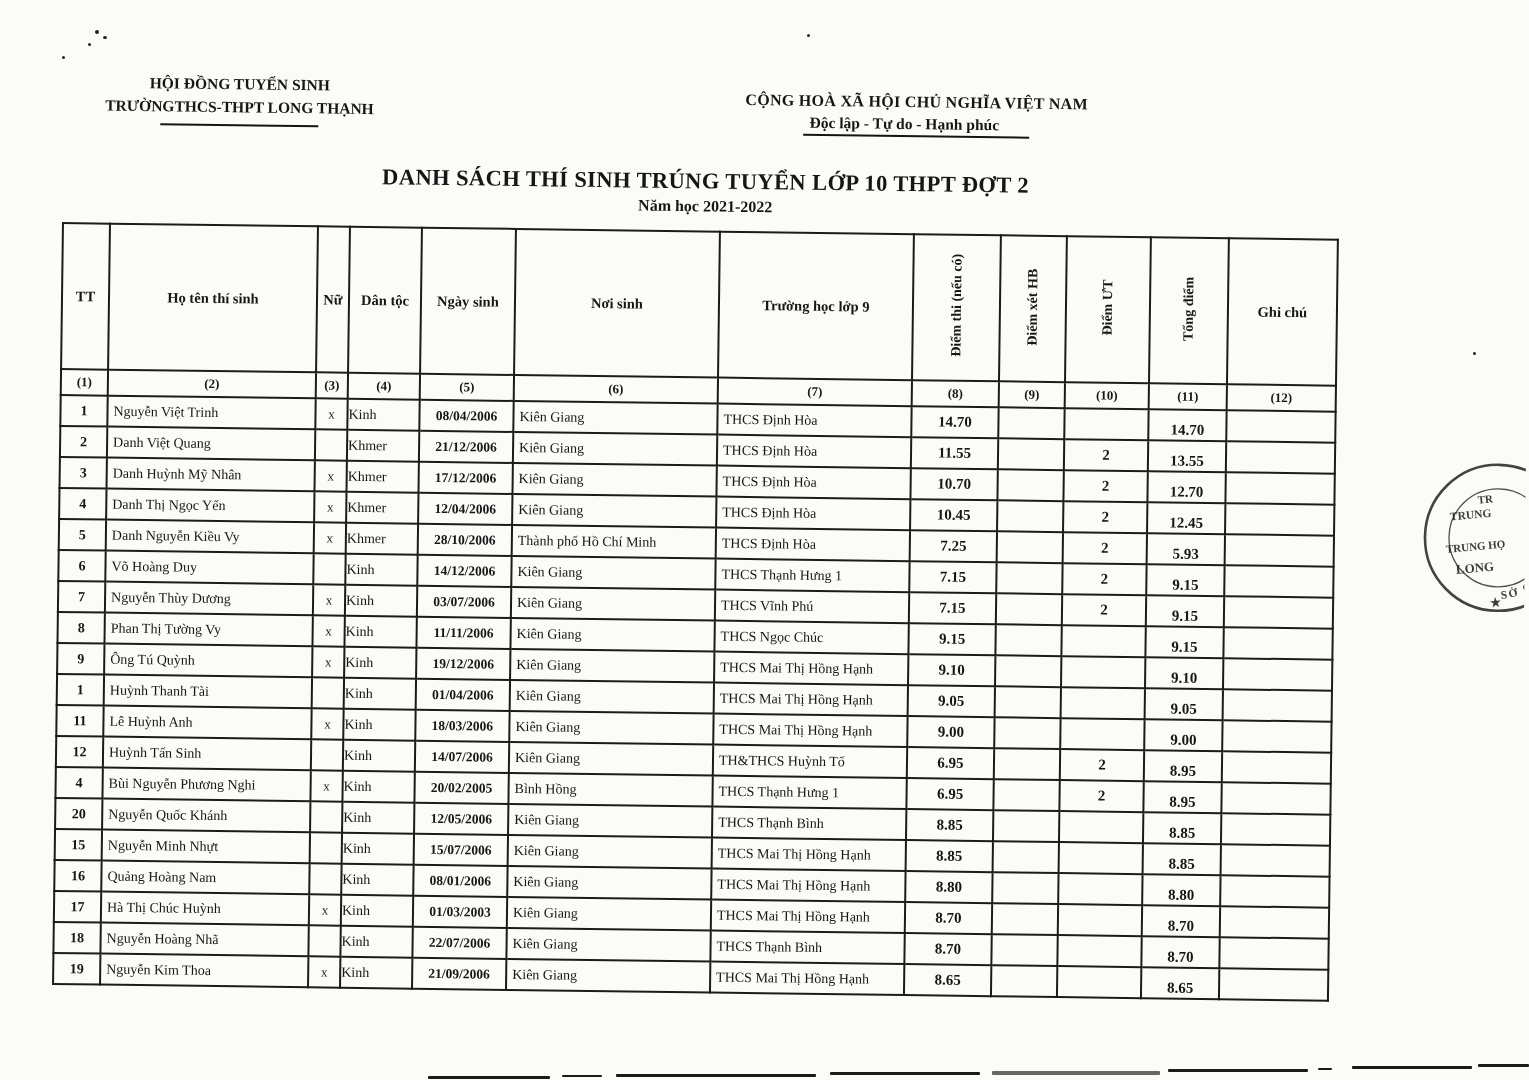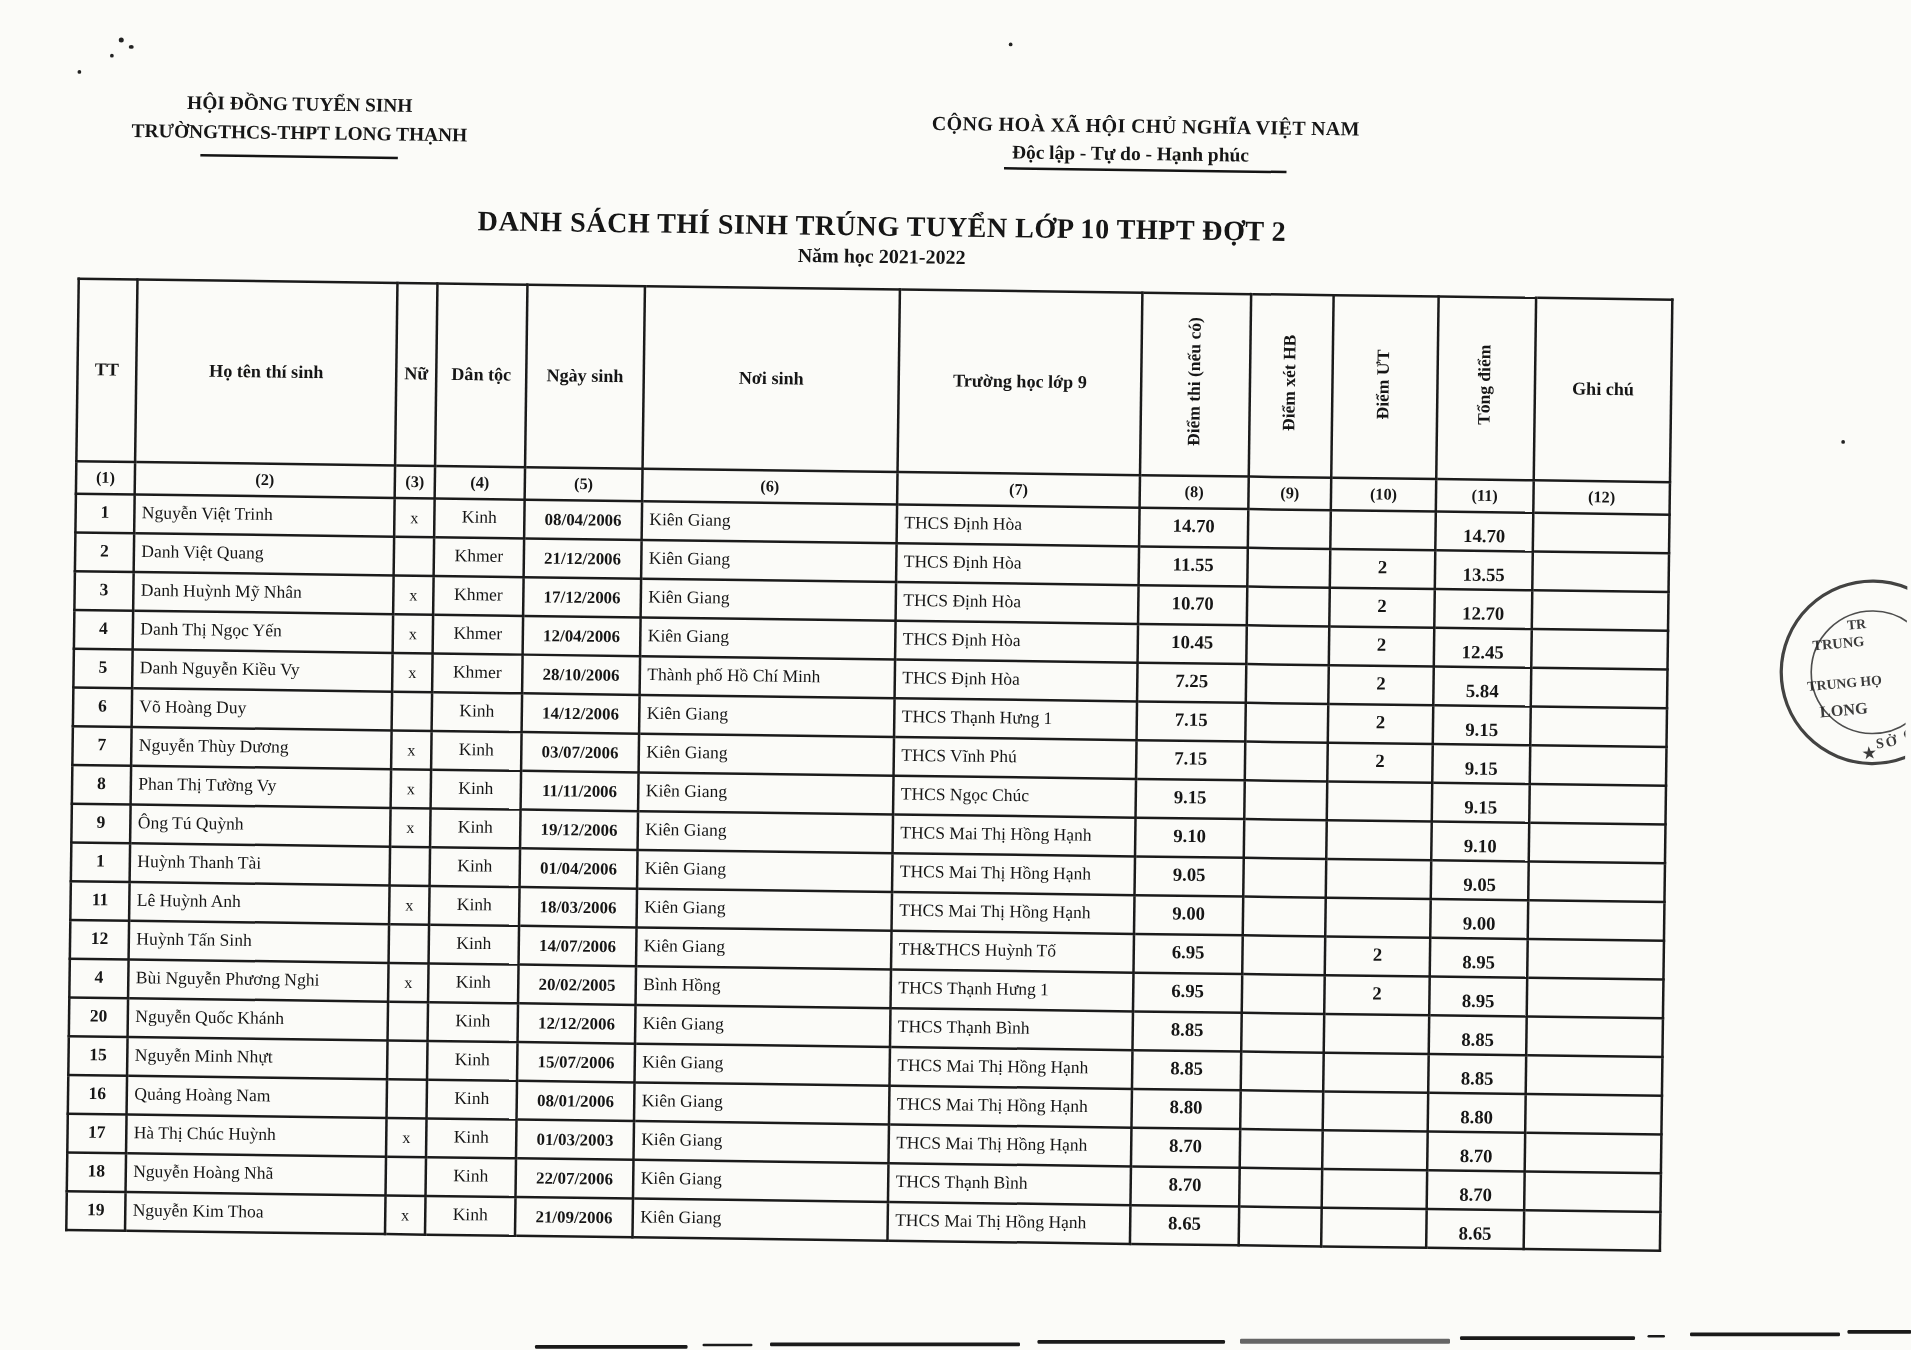--- a/index.html
+++ b/index.html
@@ -52,21 +52,21 @@
     display:inline-block;writing-mode:vertical-rl;transform:rotate(180deg);
     white-space:nowrap;font-size:14px;
   }
   tr.num-row{height:26px;}
   tr.num-row td{font-size:13px;font-weight:700;text-align:center;}
   tbody.data tr{height:31px;}
   tbody.data td{font-size:14px;vertical-align:middle;}
   tbody.data td.c0{text-align:center;font-weight:700;}
   tbody.data td.c1,tbody.data td.c5,tbody.data td.c6{text-align:left;padding-left:5px;}
   tbody.data td.c2{text-align:center;font-size:13px;}
-  tbody.data td.c3{text-align:center;font-family:Liberation Serif, serif;}
+  tbody.data td.c3{font-family:Liberation Serif, serif;}
   tbody.data td.c4{text-align:center;font-weight:700;font-size:13.5px;}
   tbody.data td.c7,tbody.data td.c9,tbody.data td.c10{text-align:center;font-weight:700;font-size:15px;}
   tbody.data td.c10 span{display:inline-block;transform:translateY(5px);}
   
   .stamp{position:absolute;left:1400px;top:418px;width:129px;height:215px;}
   .stamp text{fill:#222;opacity:.88;}
   
   .dash{position:absolute;background:#1a1a1a;border-radius:1px;}
   .speck{position:absolute;background:#222;border-radius:50%;}
 </style>
@@ -197,21 +197,21 @@
           <td class="c0"><span>5</span></td>
           <td class="c1"><span>Danh Nguyễn Kiều Vy</span></td>
           <td class="c2"><span>x</span></td>
           <td class="c3"><span>Khmer</span></td>
           <td class="c4"><span>28/10/2006</span></td>
           <td class="c5"><span>Thành phố Hồ Chí Minh</span></td>
           <td class="c6"><span>THCS Định Hòa</span></td>
           <td class="c7"><span>7.25</span></td>
           <td class="c8"><span></span></td>
           <td class="c9"><span>2</span></td>
-          <td class="c10"><span>5.84</span></td>
+          <td class="c10"><span>5.93</span></td>
           <td class="c11"><span></span></td>
         </tr>
         <tr>
           <td class="c0"><span>6</span></td>
           <td class="c1"><span>Võ Hoàng Duy</span></td>
           <td class="c2"><span></span></td>
           <td class="c3"><span>Kinh</span></td>
           <td class="c4"><span>14/12/2006</span></td>
           <td class="c5"><span>Kiên Giang</span></td>
           <td class="c6"><span>THCS Thạnh Hưng 1</span></td>
@@ -317,21 +317,21 @@
           <td class="c8"><span></span></td>
           <td class="c9"><span>2</span></td>
           <td class="c10"><span>8.95</span></td>
           <td class="c11"><span></span></td>
         </tr>
         <tr>
           <td class="c0"><span>20</span></td>
           <td class="c1"><span>Nguyễn Quốc Khánh</span></td>
           <td class="c2"><span></span></td>
           <td class="c3"><span>Kinh</span></td>
-          <td class="c4"><span>12/12/2006</span></td>
+          <td class="c4"><span>12/05/2006</span></td>
           <td class="c5"><span>Kiên Giang</span></td>
           <td class="c6"><span>THCS Thạnh Bình</span></td>
           <td class="c7"><span>8.85</span></td>
           <td class="c8"><span></span></td>
           <td class="c9"><span></span></td>
           <td class="c10"><span>8.85</span></td>
           <td class="c11"><span></span></td>
         </tr>
         <tr>
           <td class="c0"><span>15</span></td>

